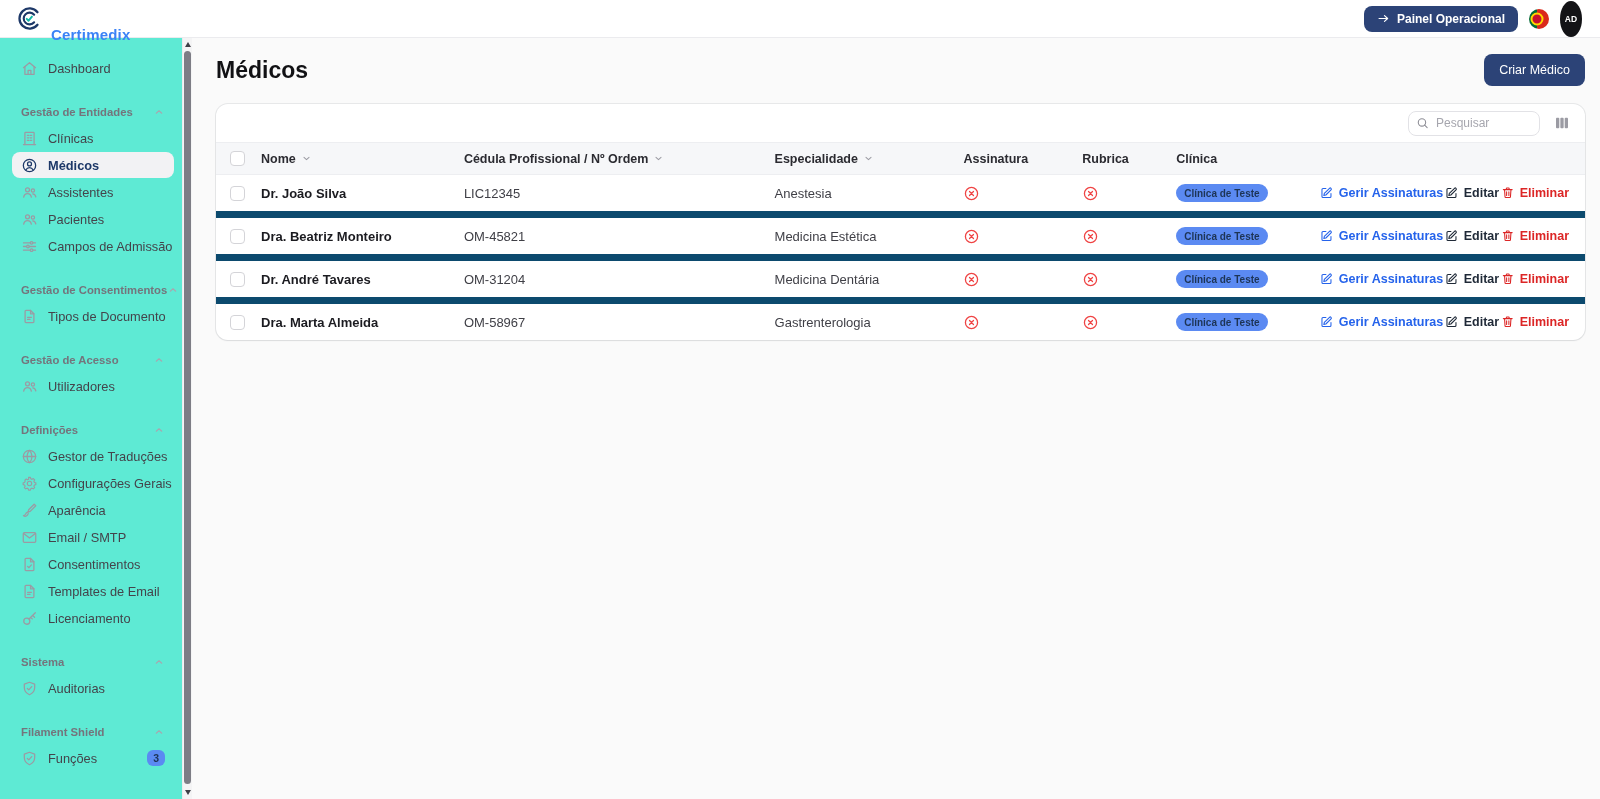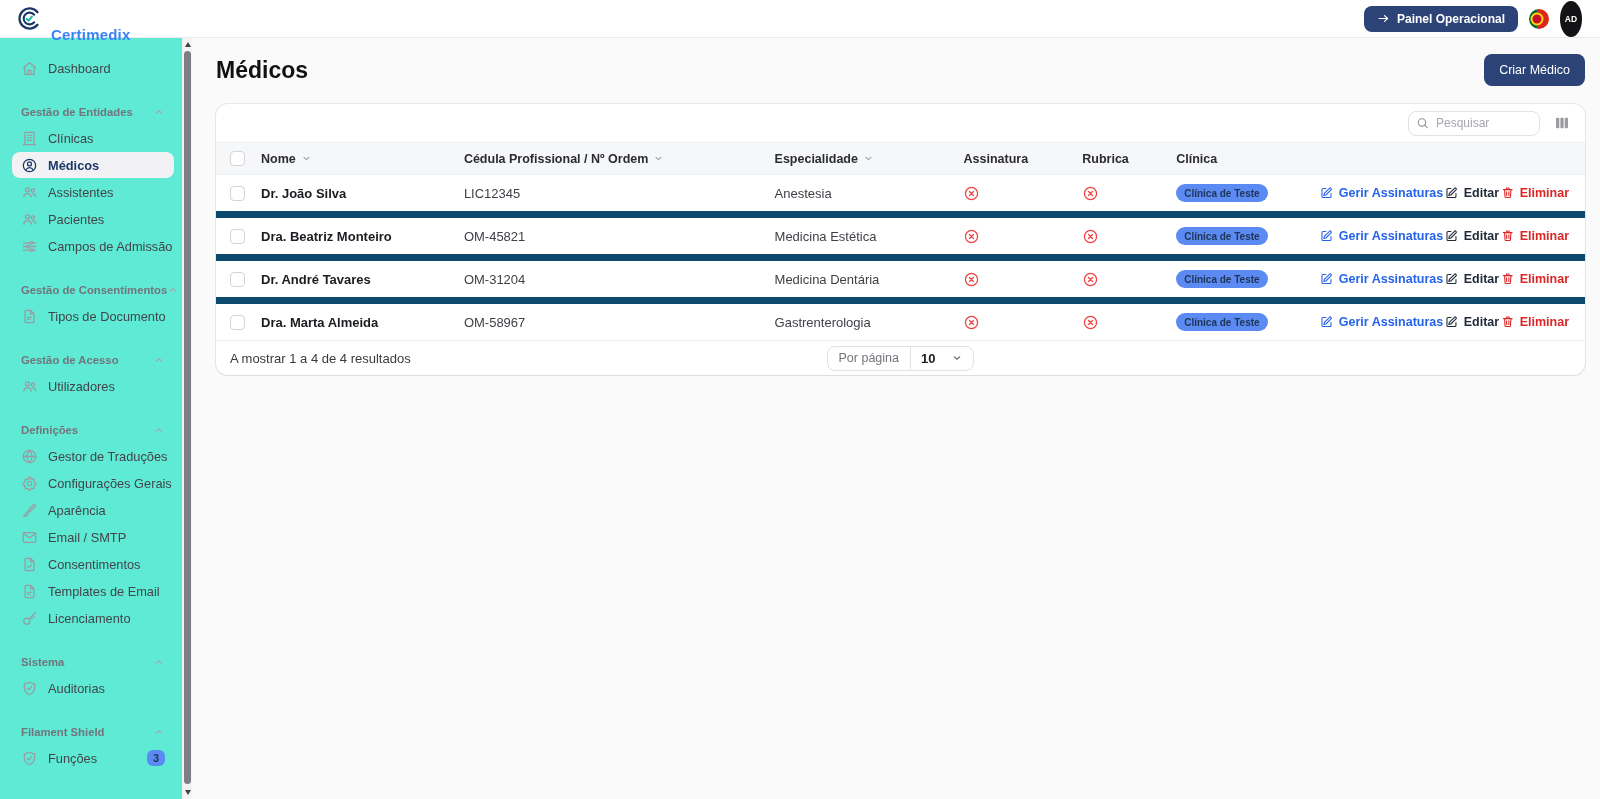--- a/index.html
+++ b/index.html
@@ -645,28 +645,15 @@
                   </svg>
                   <span>Eliminar</span>
                 </span>
             </div>
           </td>
         </tr>
 
       </tbody>
     </table>
 
-    <div class="tfooter">
-      <span class="summary">A mostrar 1 a 4 de 4 resultados</span>
-      <div class="perpage">
-        <span class="pp-label">Por página</span>
-        <span class="pp-value">
-          <span>10</span>
-          <svg class="ic">
-              <use href="#i-chevdown"></use>
-            </svg>
-        </span>
-      </div>
-      <span></span>
-    </div>
 
   </section>
 </main>
 
 </body></html>

